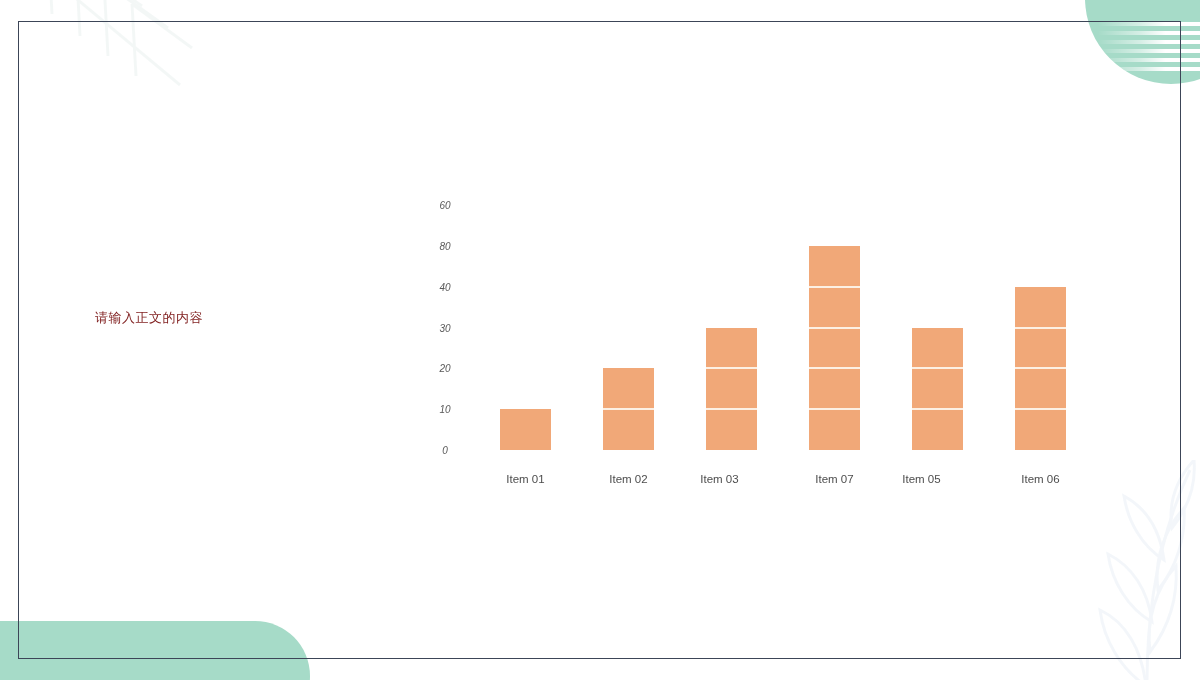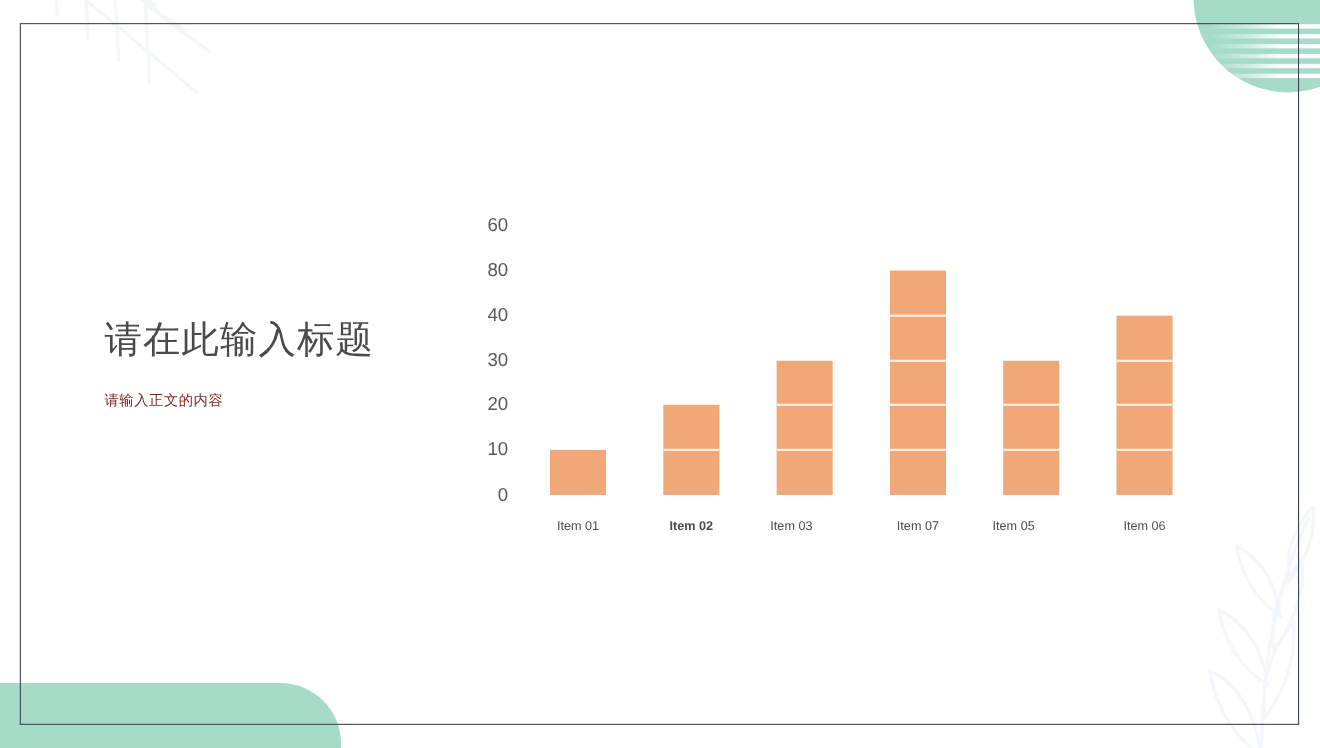--- a/index.html
+++ b/index.html
@@ -124,24 +124,25 @@
     position: absolute;
     left: 0;
     top: 0;
     width: 34px;
     height: 256px;
   }
   .y-tick {
     position: absolute;
     right: 0;
     width: 34px;
-    text-align: right;
-    font-size: 17px;
+    text-align: center;
+    font-size: 10px;
     color: #595959;
     transform: translateY(-50%);
+    font-style: italic;
   }
   .plot {
     position: absolute;
     left: 46px;
     top: 0;
     width: 634px;
     height: 245px;
   }
   .bar-slot {
     position: absolute;
@@ -208,21 +209,20 @@
     <path d="M90 192 C108 168 118 138 116 106 C96 128 86 160 90 192 Z"></path>
     <path d="M92 162 C68 148 52 122 48 94 C72 106 88 130 92 162 Z"></path>
     <path d="M98 130 C116 108 126 78 124 48 C104 70 94 100 98 130 Z"></path>
     <path d="M104 100 C82 86 68 62 64 36 C86 48 100 70 104 100 Z"></path>
     <path d="M112 68 C128 48 136 24 134 0 C116 20 108 42 112 68 Z"></path>
   </svg>
 
   <div id="frame"></div>
 
   <div class="text-block">
-    <div class="slide-title">请在此输入标题</div>
     <div class="slide-subtitle">请输入正文的内容</div>
   </div>
 
   <div id="chart">
     <div class="y-axis">
         <div class="y-tick" style="top: 245px;">0</div>
         <div class="y-tick" style="top: 204.167px;">10</div>
         <div class="y-tick" style="top: 163.333px;">20</div>
         <div class="y-tick" style="top: 122.5px;">30</div>
         <div class="y-tick" style="top: 81.6667px;">40</div>
@@ -232,21 +232,21 @@
     <div class="plot">
         <div class="bar-slot" style="left: 0px;">
           <div class="bar" title="Item 01: 10" style="height: 40.8333px; background: rgb(241, 168, 120);"></div>
         </div>
         <div class="x-label" style="left: 0px;">Item 01</div>
         <div class="bar-slot" style="left: 103px;">
           <div class="bar" title="Item 02: 20" style="height: 81.6667px; background: rgb(241, 168, 120);">
             <span class="bar-seg-line" style="background: rgb(252, 240, 228); bottom: 39.8333px;"></span>
           </div>
         </div>
-        <div class="x-label" style="left: 103px; font-weight: bold;">Item 02</div>
+        <div class="x-label" style="left: 103px;">Item 02</div>
         <div class="bar-slot" style="left: 206px;">
           <div class="bar" title="Item 03: 30" style="height: 122.5px; background: rgb(241, 168, 120);">
             <span class="bar-seg-line" style="background: rgb(252, 240, 228); bottom: 39.8333px;"></span>
             <span class="bar-seg-line" style="background: rgb(252, 240, 228); bottom: 80.6667px;"></span>
           </div>
         </div>
         <div class="x-label" style="left: 194px;">Item 03</div>
         <div class="bar-slot" style="left: 309px;">
           <div class="bar" title="Item 04: 50" style="height: 204.167px; background: rgb(241, 168, 120);">
             <span class="bar-seg-line" style="background: rgb(252, 240, 228); bottom: 39.8333px;"></span>

